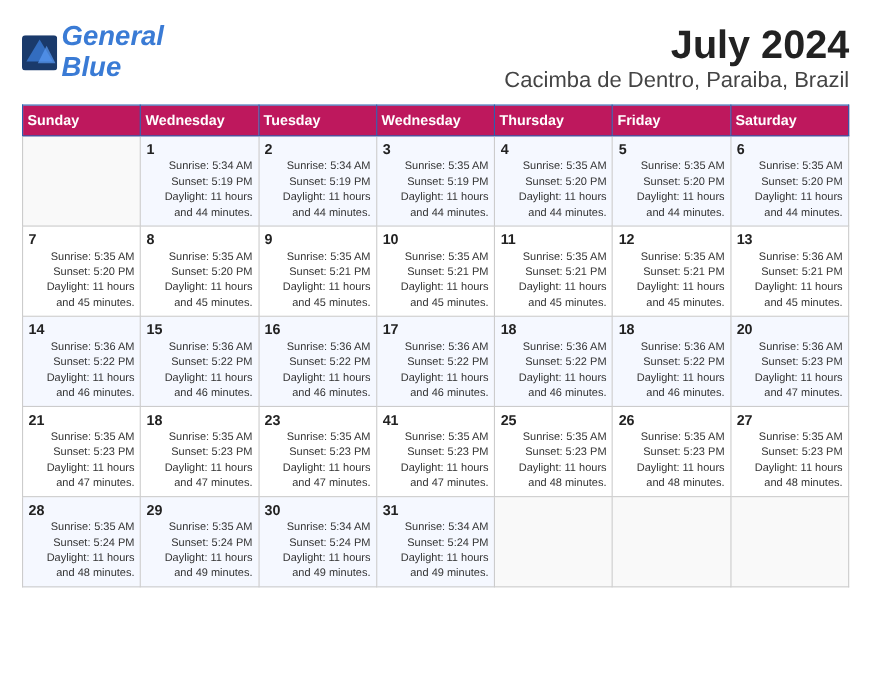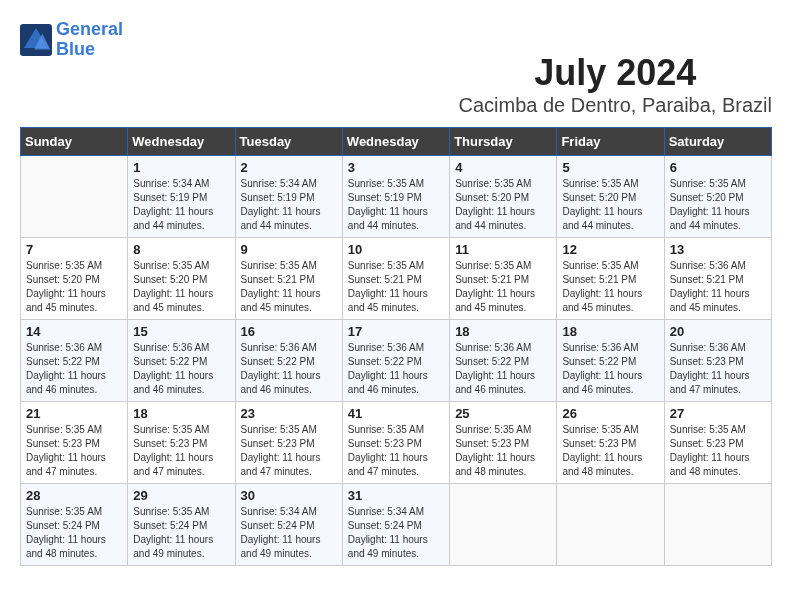--- a/index.html
+++ b/index.html
@@ -14,53 +14,53 @@
       display: flex;
       justify-content: space-between;
       align-items: flex-start;
       margin-bottom: 10px;
     }
     .logo {
       display: flex;
       align-items: center;
     }
     .logo-text {
-      font-size: 18px;
+      font-size: 25px;
       font-weight: bold;
       color: #1a1a2e;
       line-height: 1.1;
+      font-style: italic;
     }
     .logo-text span {
       color: #3a7bd5;
     }
     .logo-icon {
       width: 32px;
       height: 32px;
       margin-right: 4px;
     }
     .title-block {
-      text-align: center;
-      margin-top: 32px;
+      text-align: right;
     }
     .month-year {
       font-size: 36px;
       font-weight: bold;
       color: #222;
     }
     .location {
       font-size: 20px;
       color: #444;
     }
     table {
       width: 100%;
       border-collapse: collapse;
       font-size: 11px;
     }
     thead tr th {
-      background-color: #404040;
+      background-color: #be185d;
       color: #fff;
       padding: 6px 4px;
       text-align: left;
       font-size: 13px;
       border: 1px solid #2a60b0;
     }
     tbody tr td {
       border: 1px solid #ccc;
       vertical-align: top;
       padding: 4px 5px;
@@ -73,20 +73,21 @@
     .day-num {
       font-size: 13px;
       font-weight: bold;
       color: #222;
       margin-bottom: 2px;
     }
     .day-info {
       font-size: 10px;
       color: #333;
       line-height: 1.4;
+      text-align: right;
     }
     tbody tr:nth-child(odd) td {
       background-color: #f5f8ff;
     }
     tbody tr:nth-child(even) td {
       background-color: #fff;
     }
     tbody tr td.empty {
       background: #f9f9f9 !important;
     }

